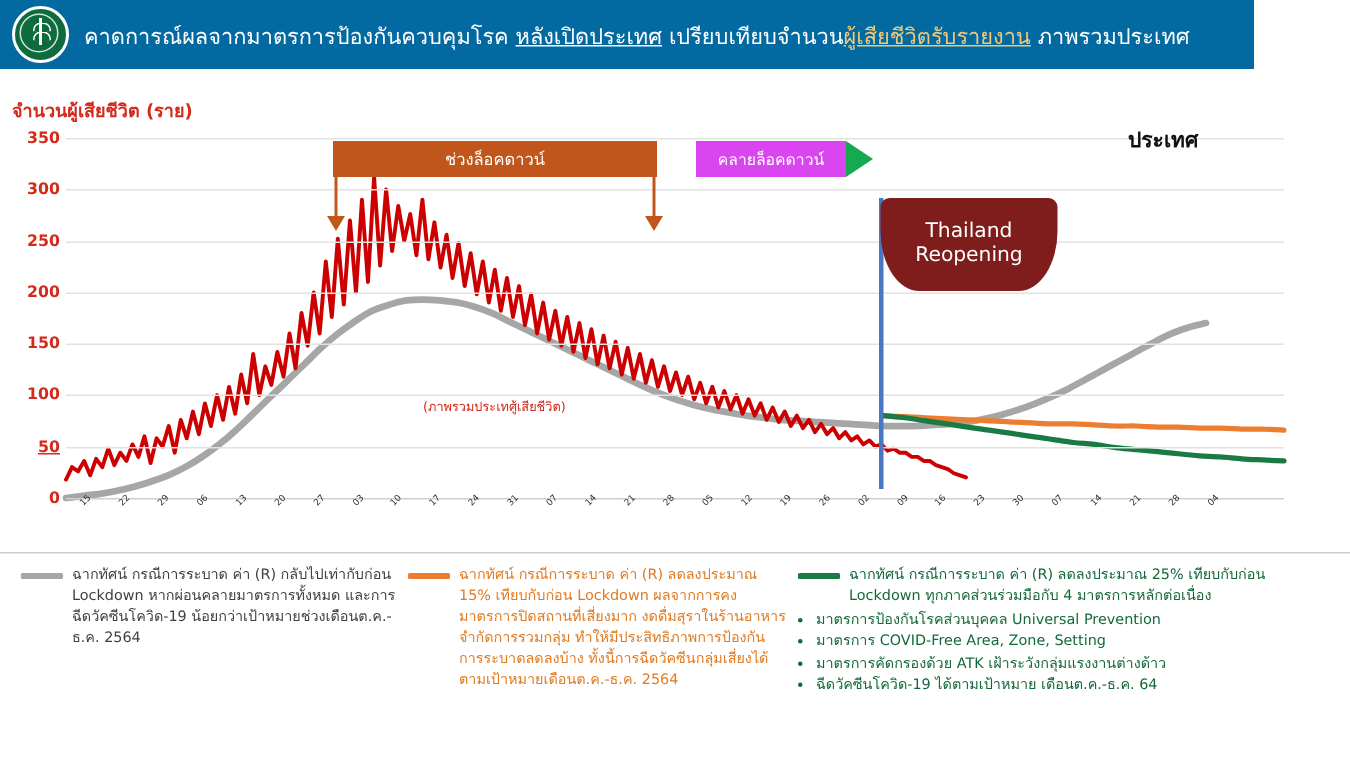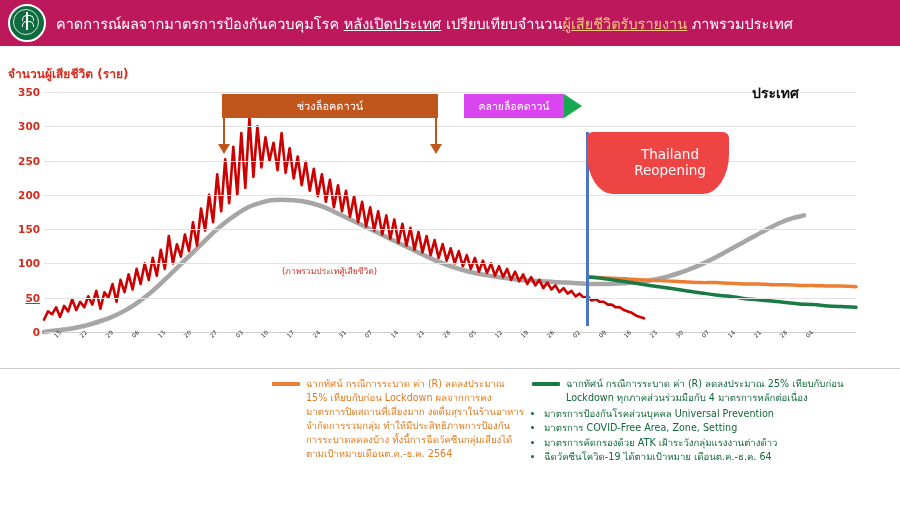--- a/index.html
+++ b/index.html
@@ -5,22 +5,22 @@
   html,body{margin:0;padding:0;}
   body{
     width:900px;height:506px;overflow:hidden;
     background:#ffffff;
     font-family:"DejaVu Sans","Liberation Sans",sans-serif;
     position:relative;
   }
 
   
   #header{
-    position:absolute;left:0;top:0;width:900px;height:46px;
-    background:#be185d;display:flex;align-items:center;
+    position:absolute;left:0;top:0;width:836px;height:46px;
+    background:#0369a1;display:flex;align-items:center;
   }
   #logo{
     width:34px;height:34px;margin-left:8px;margin-right:10px;
     border-radius:50%;border:2px solid #ffffff;
     background:#0e6b3d;flex:0 0 auto;position:relative;
   }
   #logo .inner{
     position:absolute;left:3px;top:3px;width:24px;height:24px;
     border-radius:50%;border:1px solid #cfe6d8;
   }
@@ -99,25 +99,24 @@
   #ease-arrow .tip{
     position:absolute;left:100px;top:0;width:0;height:0;
     border-top:12px solid transparent;border-bottom:12px solid transparent;
     border-left:18px solid #16a94f;
   }
   #flagpole{
     position:absolute;left:586px;top:86px;width:3px;height:194px;background:#4a77c4;
   }
   #flag{
     position:absolute;left:587px;top:86px;width:118px;height:62px;
-    background:#ef4444;
+    background:#7f1d1d;
     border-radius:6px 6px 26px 26px/6px 6px 40px 40px;
     display:flex;flex-direction:column;align-items:center;justify-content:center;
     line-height:1.15;
-    padding-left:24px;
   }
   #flag span{color:#ffffff;font-size:13.5px;}
   #country-label{
     position:absolute;left:752px;top:36px;
     font-size:14px;color:#111;font-weight:bold;
   }
   #real-label{
     position:absolute;left:270px;top:196px;
     color:#d42a1c;font-size:15px;font-weight:bold;
   }
@@ -243,20 +242,24 @@
   <div id="flag">
     <span>Thailand</span>
     <span>Reopening</span>
   </div>
 
   <div id="country-label">ประเทศ</div>
   <div id="real-sub">(ภาพรวมประเทศู้เสียชีวิต)</div>
 </div>
 
 <div id="legend">
+  <div class="lg" id="lg1">
+    <div class="swatch" style="background: rgb(166, 166, 166);"></div>
+    <span class="txt">ฉากทัศน์ กรณีการระบาด ค่า (R) กลับไปเท่ากับก่อน Lockdown หากผ่อนคลายมาตรการทั้งหมด และการฉีดวัคซีนโควิด-19 น้อยกว่าเป้าหมายช่วงเดือนต.ค.- ธ.ค. 2564</span>
+  </div>
   <div class="lg" id="lg2">
     <div class="swatch" style="background: rgb(237, 125, 49);"></div>
     <span class="txt">ฉากทัศน์ กรณีการระบาด ค่า (R) ลดลงประมาณ 15% เทียบกับก่อน Lockdown ผลจากการคงมาตรการปิดสถานที่เสี่ยงมาก งดดื่มสุราในร้านอาหาร จำกัดการรวมกลุ่ม ทำให้มีประสิทธิภาพการป้องกันการระบาดลดลงบ้าง ทั้งนี้การฉีดวัคซีนกลุ่มเสี่ยงได้ตามเป้าหมายเดือนต.ค.-ธ.ค. 2564</span>
   </div>
   <div class="lg" id="lg3">
     <div class="swatch" style="background: rgb(26, 122, 67);"></div>
     <span class="txt">ฉากทัศน์ กรณีการระบาด ค่า (R) ลดลงประมาณ 25% เทียบกับก่อน Lockdown ทุกภาคส่วนร่วมมือกับ 4 มาตรการหลักต่อเนื่อง</span>
     <ul>
         <li>มาตรการป้องกันโรคส่วนบุคคล Universal Prevention</li>
         <li>มาตรการ COVID-Free Area, Zone, Setting</li>

